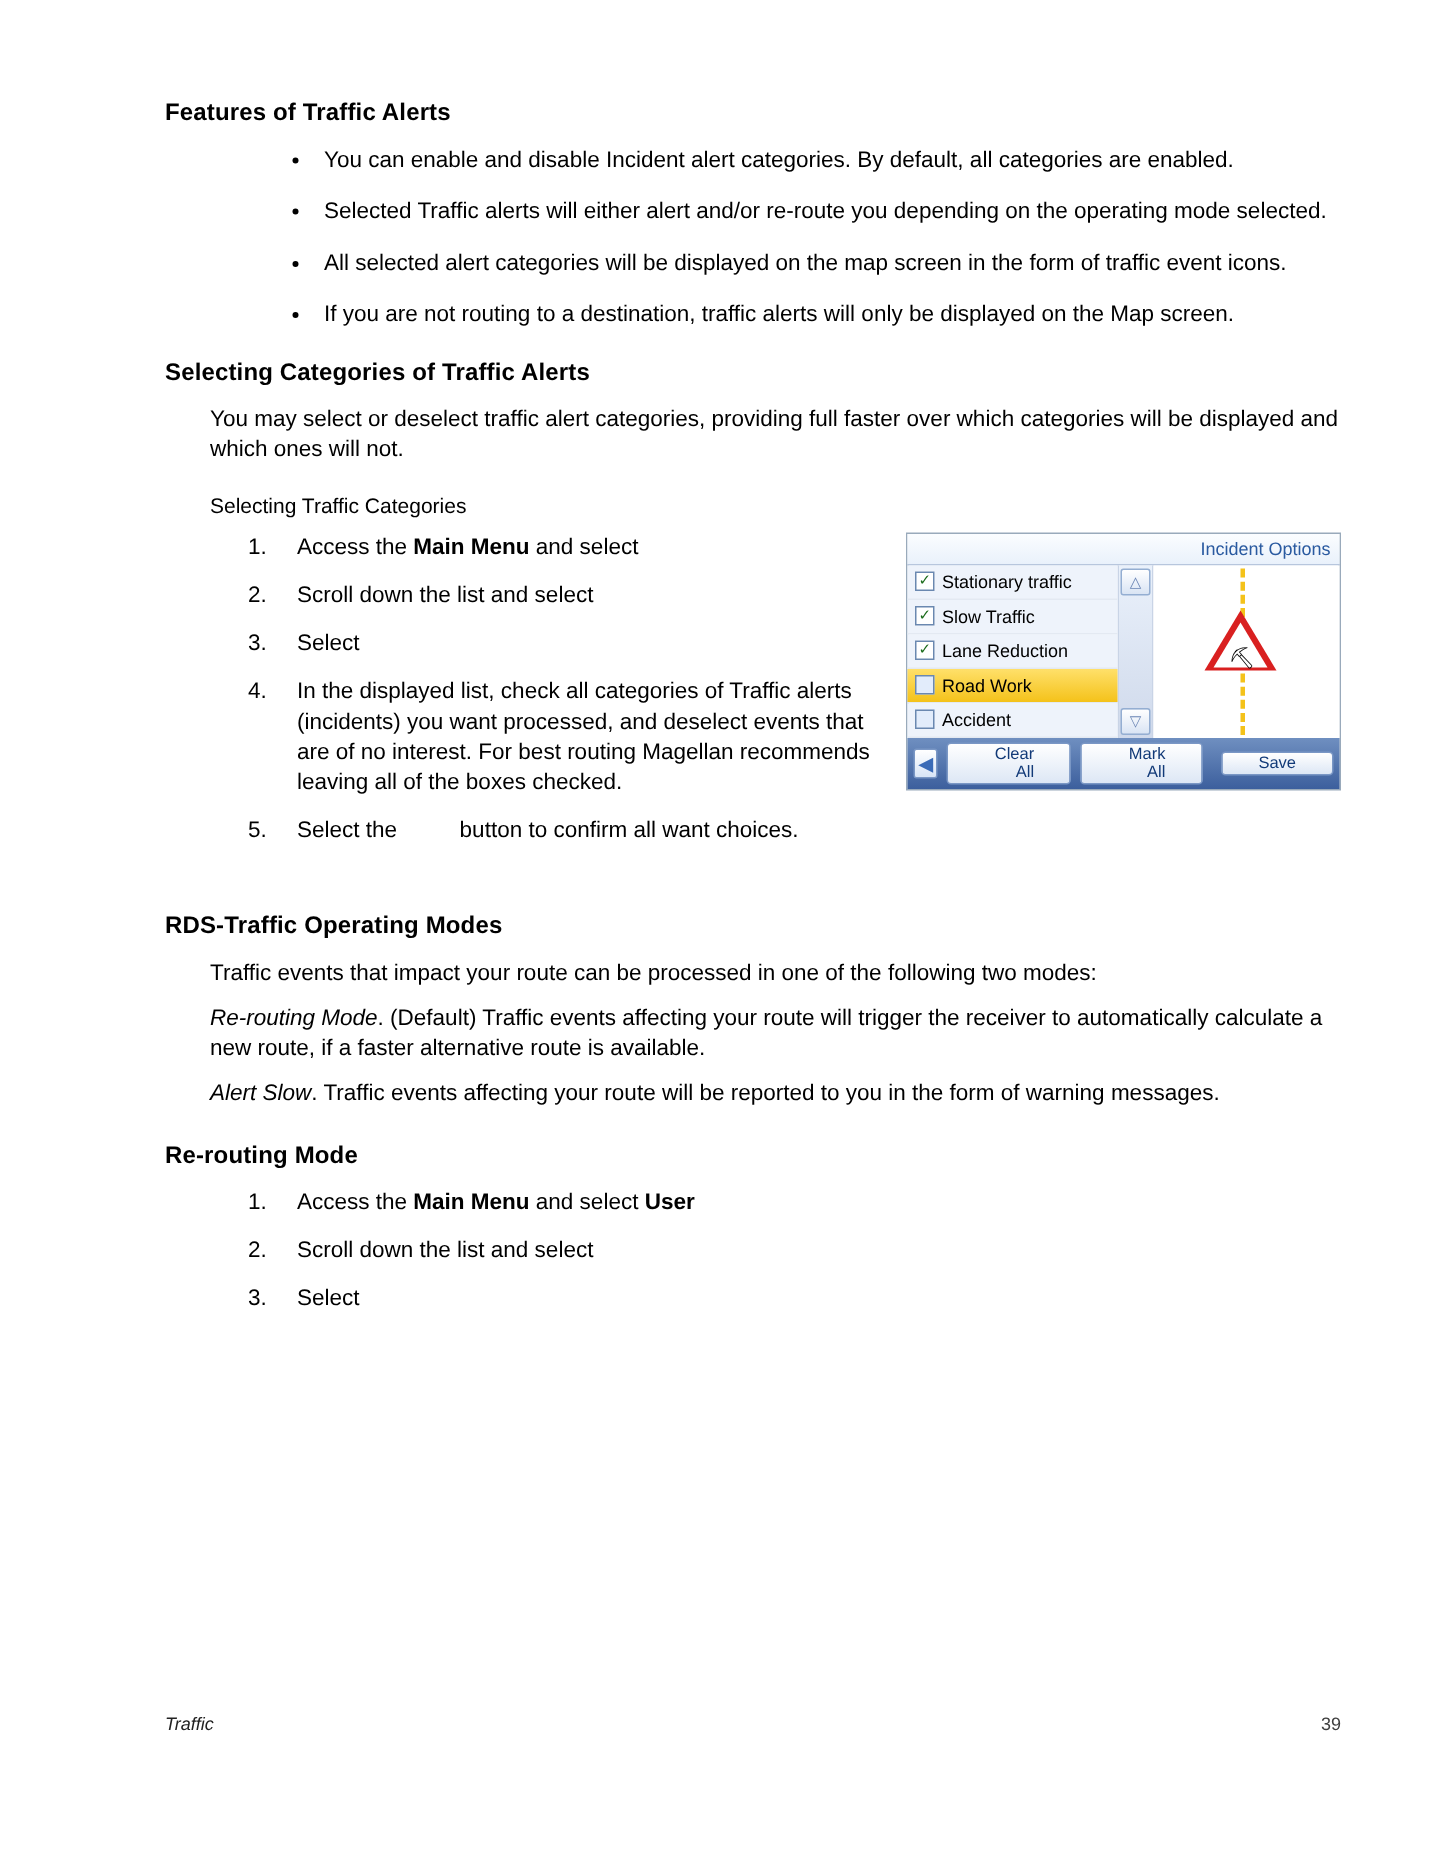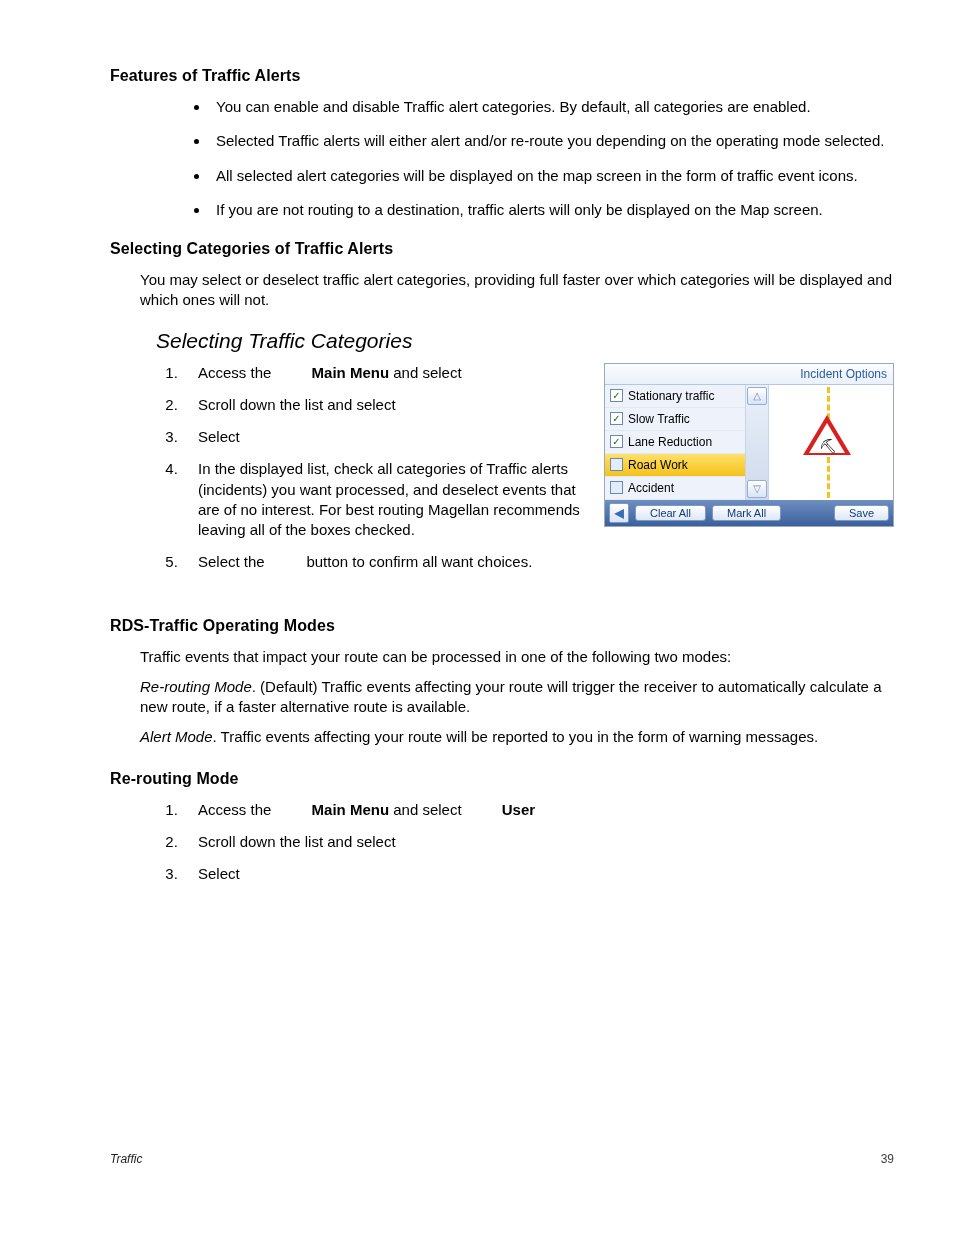--- a/index.html
+++ b/index.html
@@ -17,23 +17,22 @@
     position: relative;
   }
   .section-title {
     font-weight: bold;
     font-size: 16px;
     margin: 12px 0 12px 0;
     font-family: "Arial Narrow", Arial, sans-serif;
     letter-spacing: 0.1px;
   }
   .sub-title {
-    font-style: italic;
-    font-size: 21px;
-    margin: 18px 0 10px 46px;
+    font-size: 14px;
+    margin: 18px 0 10px 30px;
   }
   .body-text {
     font-size: 15px;
     line-height: 1.35;
     margin: 0 0 10px 30px;
   }
   ul.bullets {
     list-style: disc;
     margin: 0 0 20px 100px;
     padding: 0;
@@ -48,21 +47,21 @@
     margin: 0 0 20px 72px;
     padding: 0;
     list-style: decimal;
   }
   ol.steps li {
     font-size: 15px;
     line-height: 1.35;
     margin-bottom: 12px;
     padding-left: 16px;
   }
-  .bold { font-weight: bold; margin-left: 36px; }
+  .bold { font-weight: bold; }
   .italic { font-style: italic; }
 
   .content-row {
     display: flex;
     align-items: flex-start;
     gap: 18px;
   }
   .content-row .left {
     flex: 1 1 auto;
   }
@@ -187,46 +186,46 @@
     background: linear-gradient(#fff,#d8e5f7);
     border: 1px solid #7a97c5;
     border-radius: 2px;
     display:flex;align-items:center;justify-content:center;
     color:#3a6bb7; font-size:12px; font-weight:bold;
   }
   .footer-btn {
     background: linear-gradient(#ffffff,#dde7f5);
     border: 1px solid #7a97c5;
     border-radius: 3px;
-    padding: 1px 14px;
+    padding: 1px 24px;
     font-size: 11px;
     color: #123a78;
   }
   .footer-spacer { flex: 1; }
 
   .page-footer {
     position: absolute;
-    bottom: 14px;
+    bottom: 24px;
     left: 110px;
     right: 60px;
     display: flex;
     justify-content: space-between;
     font-size: 12px;
   }
   .page-footer .section-name { font-style: italic; color:#222; }
   .page-footer .page-num { color:#404040; }
 </style>
 </head>
 <body>
 
 <div class="page">
 
   <div class="section-title">Features of Traffic Alerts</div>
   <ul class="bullets">
-    <li>You can enable and disable Traffic alert categories. By default, all categories are enabled.</li>
+    <li>You can enable and disable Incident alert categories. By default, all categories are enabled.</li>
     <li>Selected Traffic alerts will either alert and/or re-route you depending on the operating mode selected.</li>
     <li>All selected alert categories will be displayed on the map screen in the form of traffic event icons.</li>
     <li>If you are not routing to a destination, traffic alerts will only be displayed on the Map screen.</li>
   </ul>
 
   <div class="section-title">Selecting Categories of Traffic Alerts</div>
   <p class="body-text">You may select or deselect traffic alert categories, providing full faster over which categories will be displayed and which ones will not.</p>
 
   <div class="sub-title">Selecting Traffic Categories</div>
 
@@ -292,21 +291,21 @@
       </div>
     </div>
   </div>
 
   <div class="section-title" style="margin-top:24px;">RDS-Traffic Operating Modes</div>
   <p class="body-text">Traffic events that impact your route can be processed in one of the following two modes:</p>
   <p class="body-text">
     <span class="italic">Re-routing Mode</span><span>. (Default)  Traffic events affecting your route will trigger the receiver to automatically calculate a new route, if a faster alternative route is available.</span>
   </p>
   <p class="body-text">
-    <span class="italic">Alert Mode</span><span>. Traffic events affecting your route will be reported to you in the form of warning messages.</span>
+    <span class="italic">Alert Slow</span><span>. Traffic events affecting your route will be reported to you in the form of warning messages.</span>
   </p>
 
   <div class="section-title" style="margin-top:22px;">Re-routing Mode</div>
   <ol class="steps">
     <li>
       <span>Access the </span><span class="bold">Main Menu</span><span> and select </span><span class="bold">User</span>
     </li>
     <li>Scroll down the list and select</li>
     <li>Select</li>
   </ol>

